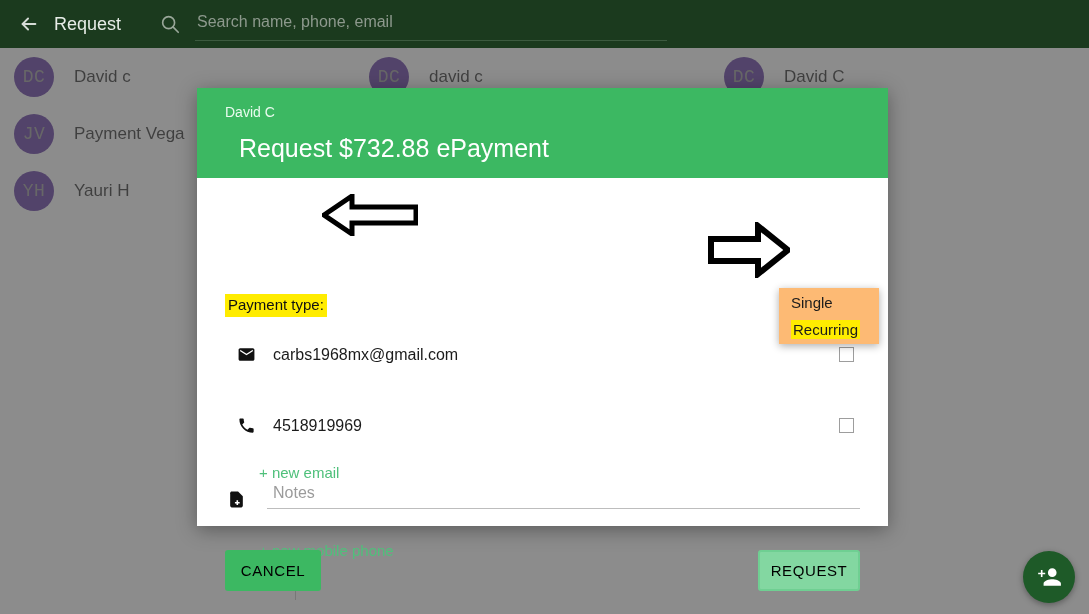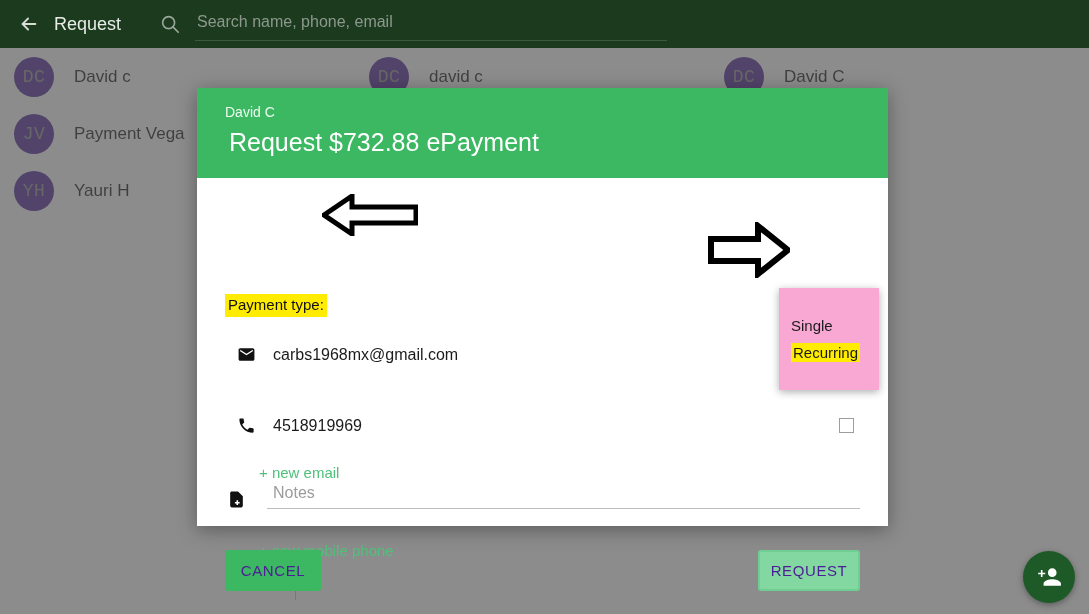--- a/index.html
+++ b/index.html
@@ -160,21 +160,21 @@
   }
   .dialog-sub {
     color: #eafbef;
     font-size: 14px;
     margin-bottom: 8px;
   }
   .dialog-title {
     color: #ffffff;
     font-size: 25px;
     font-weight: normal;
-    margin: 4px;
+    margin: 14px;
   }
   .dialog-body {
     position: relative;
     padding: 0 28px;
     height: 432px;
   }
 
   
   .paytype-row {
     position: absolute;
@@ -269,44 +269,44 @@
     right: 28px;
     top: 372px;
     display: flex;
     justify-content: space-between;
   }
   .btn {
     border: none;
     font-family: "Liberation Sans", sans-serif;
     font-size: 15px;
     letter-spacing: .6px;
-    color: #4c1d95;
+    color: #000000;
     border-radius: 3px;
     cursor: pointer;
     padding: 0;
   }
   .btn-cancel {
     width: 96px; height: 41px;
     background: #3cb862;
   }
   .btn-request {
     width: 102px; height: 41px;
     background: #83d7a1;
     border: 2px solid #6fcf92;
   }
 
   
   .dropdown {
     position: absolute;
     left: 582px;
     top: 110px;
     width: 100px;
-    background: #f9a8d4;
+    background: #fdba74;
     box-shadow: 0 2px 8px rgba(0,0,0,0.32);
-    padding: 24px 0;
+    padding: 1px 0;
     z-index: 40;
   }
   .dd-item {
     font-size: 15px;
     color: #1b1b1b;
     padding: 5px 12px;
     cursor: pointer;
     white-space: nowrap;
   }
   .dd-item.highlighted {

